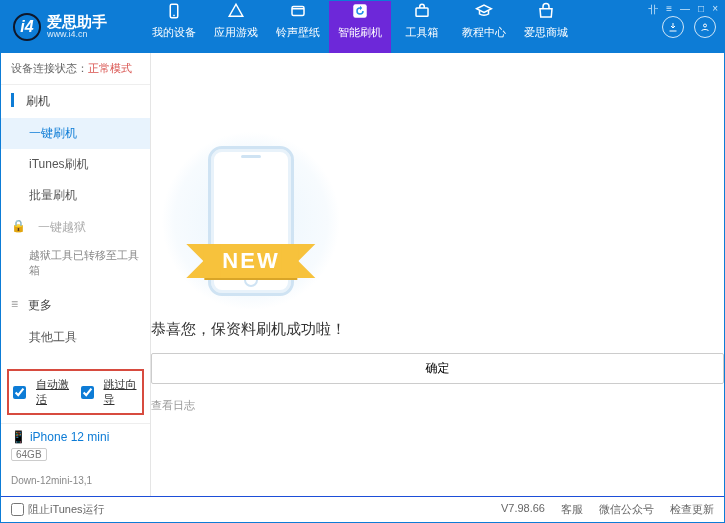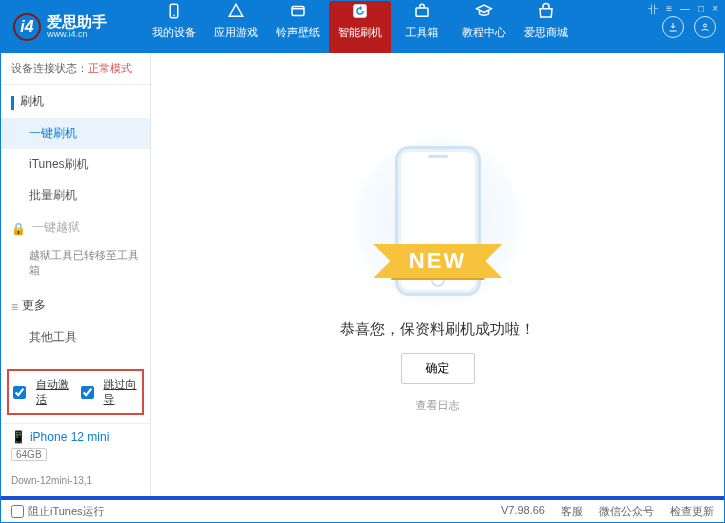--- a/index.html
+++ b/index.html
@@ -1,69 +1,69 @@
 <!DOCTYPE html>
 <html><head>
 <meta charset="utf-8">
 <style>
 * { margin: 0; padding: 0; box-sizing: border-box; }
 body { font-family: "Microsoft YaHei", sans-serif; font-size: 12px; color: #333; background: #fff; }
 .app { width: 725px; height: 523px; border: 1px solid #0d7cd6; display: flex; flex-direction: column; overflow: hidden; }
 
 .titlebar { background: #0d7cd6; color: #fff; display: flex; align-items: center; height: 52px; padding: 0 8px 0 12px; }
 .logo-wrap { display: flex; align-items: center; gap: 6px; width: 130px; }
-.logo-circle { width: 28px; height: 28px; border: 2px solid #7f1d1d; border-radius: 50%; display: flex; align-items: center; justify-content: center; font-weight: bold; font-size: 16px; font-style: italic; }
+.logo-circle { width: 28px; height: 28px; border: 2px solid #0f172a; border-radius: 50%; display: flex; align-items: center; justify-content: center; font-weight: bold; font-size: 16px; font-style: italic; }
 .logo-text { display: flex; flex-direction: column; line-height: 1.1; }
 .logo-text .brand { font-size: 15px; font-weight: bold; }
 .logo-text .url { font-size: 9px; opacity: .85; }
 .nav { display: flex; flex: 1; height: 100%; }
 .nav-item { width: 62px; display: flex; flex-direction: column; align-items: center; gap: 4px; font-size: 11px; cursor: pointer; }
-.nav-item.active { background: #b91c1c; }
+.nav-item.active { background: #6d28d9; }
 .nav-item .icon { width: 20px; height: 20px; display: flex; align-items: center; justify-content: center; }
 .title-right { display: flex; align-items: center; gap: 10px; }
 .title-right .circ { width: 22px; height: 22px; border: 1.5px solid rgba(255,255,255,.8); border-radius: 50%; display: flex; align-items: center; justify-content: center; font-size: 12px; cursor: pointer; }
 .win-ctrls { position: absolute; top: 2px; right: 6px; display: flex; gap: 8px; color: #cfe8fb; font-size: 10px; }
 .win-ctrls span { cursor: pointer; }
 
 .body { flex: 1; display: flex; min-height: 0; }
 .sidebar { width: 150px; border-right: 1px solid #e5e5e5; display: flex; flex-direction: column; }
 .conn-status { padding: 8px 10px; font-size: 11px; color: #666; border-bottom: 1px solid #eee; }
 .conn-status .val { color: #d9534f; }
 .side-scroll { flex: 1; overflow-y: auto; }
-.section-head { display: flex; align-items: flex-end; gap: 6px; padding: 8px 10px; color: #444; font-size: 12px; }
+.section-head { display: flex; align-items: flex-start; gap: 12px; padding: 8px 10px; color: #444; font-size: 12px; }
 .section-head.locked { color: #aaa; }
 .section-head .bar { width: 3px; height: 14px; background: #0d7cd6; }
 .section-head .lock { color: #bbb; font-size: 12px; }
 .section-head .lines { color: #999; letter-spacing: -2px; }
 .sub-item { padding: 7px 18px 7px 28px; font-size: 12px; color: #555; cursor: pointer; }
 .sub-item.active { background: #e8f3fd; color: #0d7cd6; }
 .sub-note { padding: 4px 10px 10px 28px; font-size: 11px; color: #888; line-height: 1.4; }
 .checks { border: 2px solid #d74b3f; margin: 4px 6px 8px 6px; padding: 6px 4px; display: flex; gap: 10px; font-size: 11px; }
 .checks label { display: flex; align-items: center; gap: 10px; cursor: pointer; text-decoration: underline; }
 .checks input { accent-color: #0d7cd6; }
 .device { padding: 6px 10px 10px 10px; border-top: 1px solid #eee; }
 .device .name { color: #0d7cd6; font-size: 12px; display: flex; align-items: center; gap: 4px; }
 .device .badge { display: inline-block; border: 1px solid #ccc; border-radius: 2px; padding: 0 4px; font-size: 10px; color: #777; margin-top: 4px; }
 .device .model { font-size: 10px; color: #888; margin-top: 14px; }
 
-.main { flex: 1; display: flex; flex-direction: column; align-items: center; justify-content: center; gap: 14px; }
+.main { flex: 1; display: flex; flex-direction: column; justify-content: center; gap: 14px; }
 .illus { width: 200px; height: 170px; position: relative; display: flex; align-items: center; justify-content: center; }
 .halo { position: absolute; width: 180px; height: 180px; border-radius: 50%; background: radial-gradient(circle,#eaf5fd 0%,#f7fbfe 60%,transparent 70%); }
 .phone { position: relative; width: 86px; height: 150px; background: #fff; border: 3px solid #cfe3f3; border-radius: 14px; box-shadow: inset 0 0 0 3px #e8f2fa; }
 .phone::before { content:""; position:absolute; top:6px; left:50%; transform:translateX(-50%); width:20px; height:3px; background:#cfe3f3; border-radius:2px; }
 .phone::after { content:""; position:absolute; bottom:6px; left:50%; transform:translateX(-50%); width:10px; height:10px; border:2px solid #cfe3f3; border-radius:50%; }
 .ribbon { position: absolute; bottom: 28px; left: 50%; transform: translateX(-50%); background: #f7c23c; color: #fff; font-weight: bold; font-size: 22px; letter-spacing: 2px; padding: 4px 18px; box-shadow: 0 2px 0 #d9a528; }
 .ribbon::before,.ribbon::after { content:""; position:absolute; top:0; width:0; height:0; border:17px solid #f7c23c; }
 .ribbon::before { left:-18px; border-left-color:transparent; }
 .ribbon::after { right:-18px; border-right-color:transparent; }
 .msg { font-size: 15px; color: #333; }
 .ok-btn { border: 1px solid #ccc; background: #fff; padding: 6px 24px; font-size: 12px; cursor: pointer; border-radius: 2px; }
 .log-link { color: #999; font-size: 11px; cursor: pointer; }
 
-.footer { height: 26px; border-top: 4px solid #1d4ed8; display: flex; align-items: center; padding: 0 10px; font-size: 11px; color: #666; }
+.footer { height: 26px; border-top: 1px solid #1d4ed8; display: flex; align-items: center; padding: 0 10px; font-size: 11px; color: #666; }
 .footer .left { display: flex; align-items: center; gap: 4px; }
 .footer .right { margin-left: auto; display: flex; gap: 16px; }
 .footer .right span { cursor: pointer; }
 
 svg { display: block; }
 </style>
 </head>
 <body>
 
 <div class="app">

